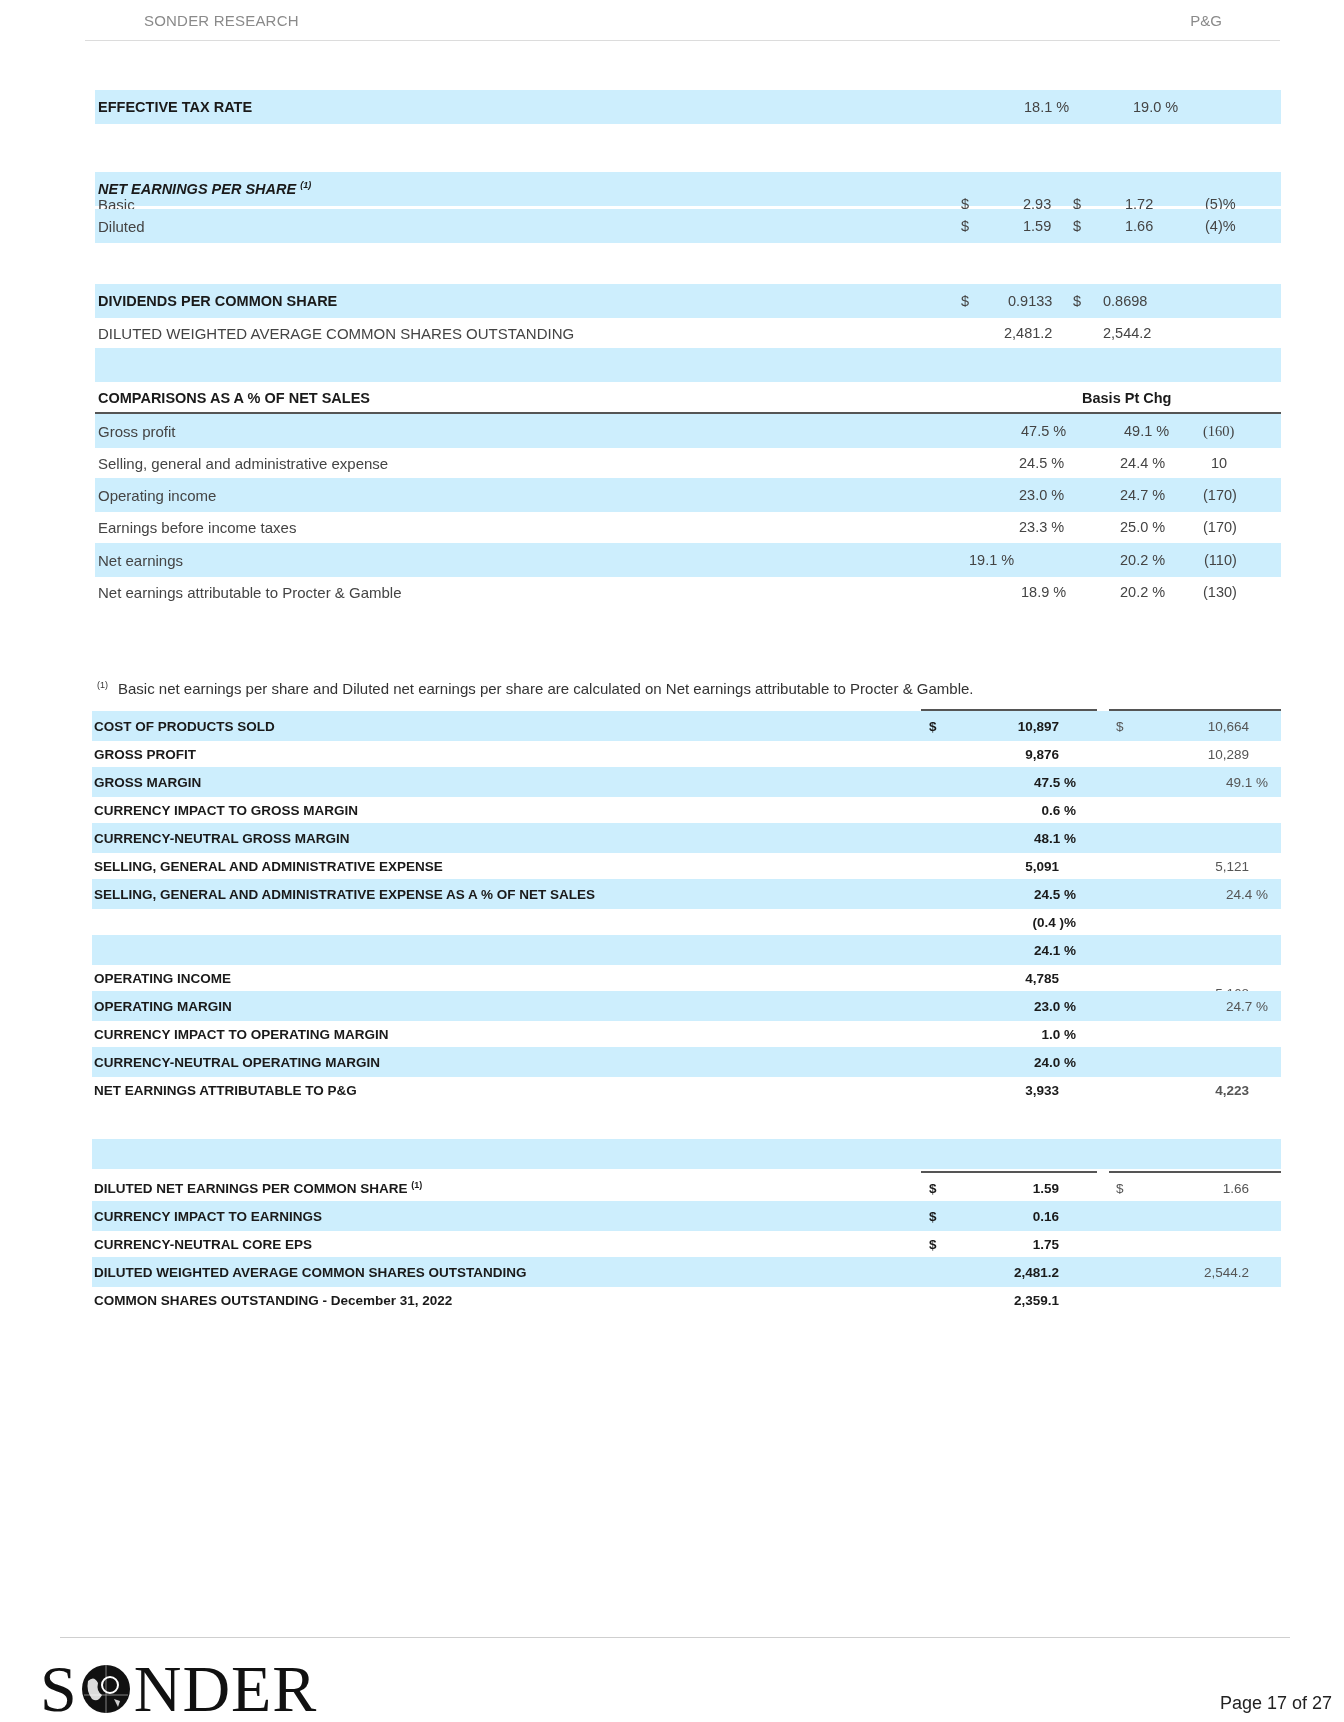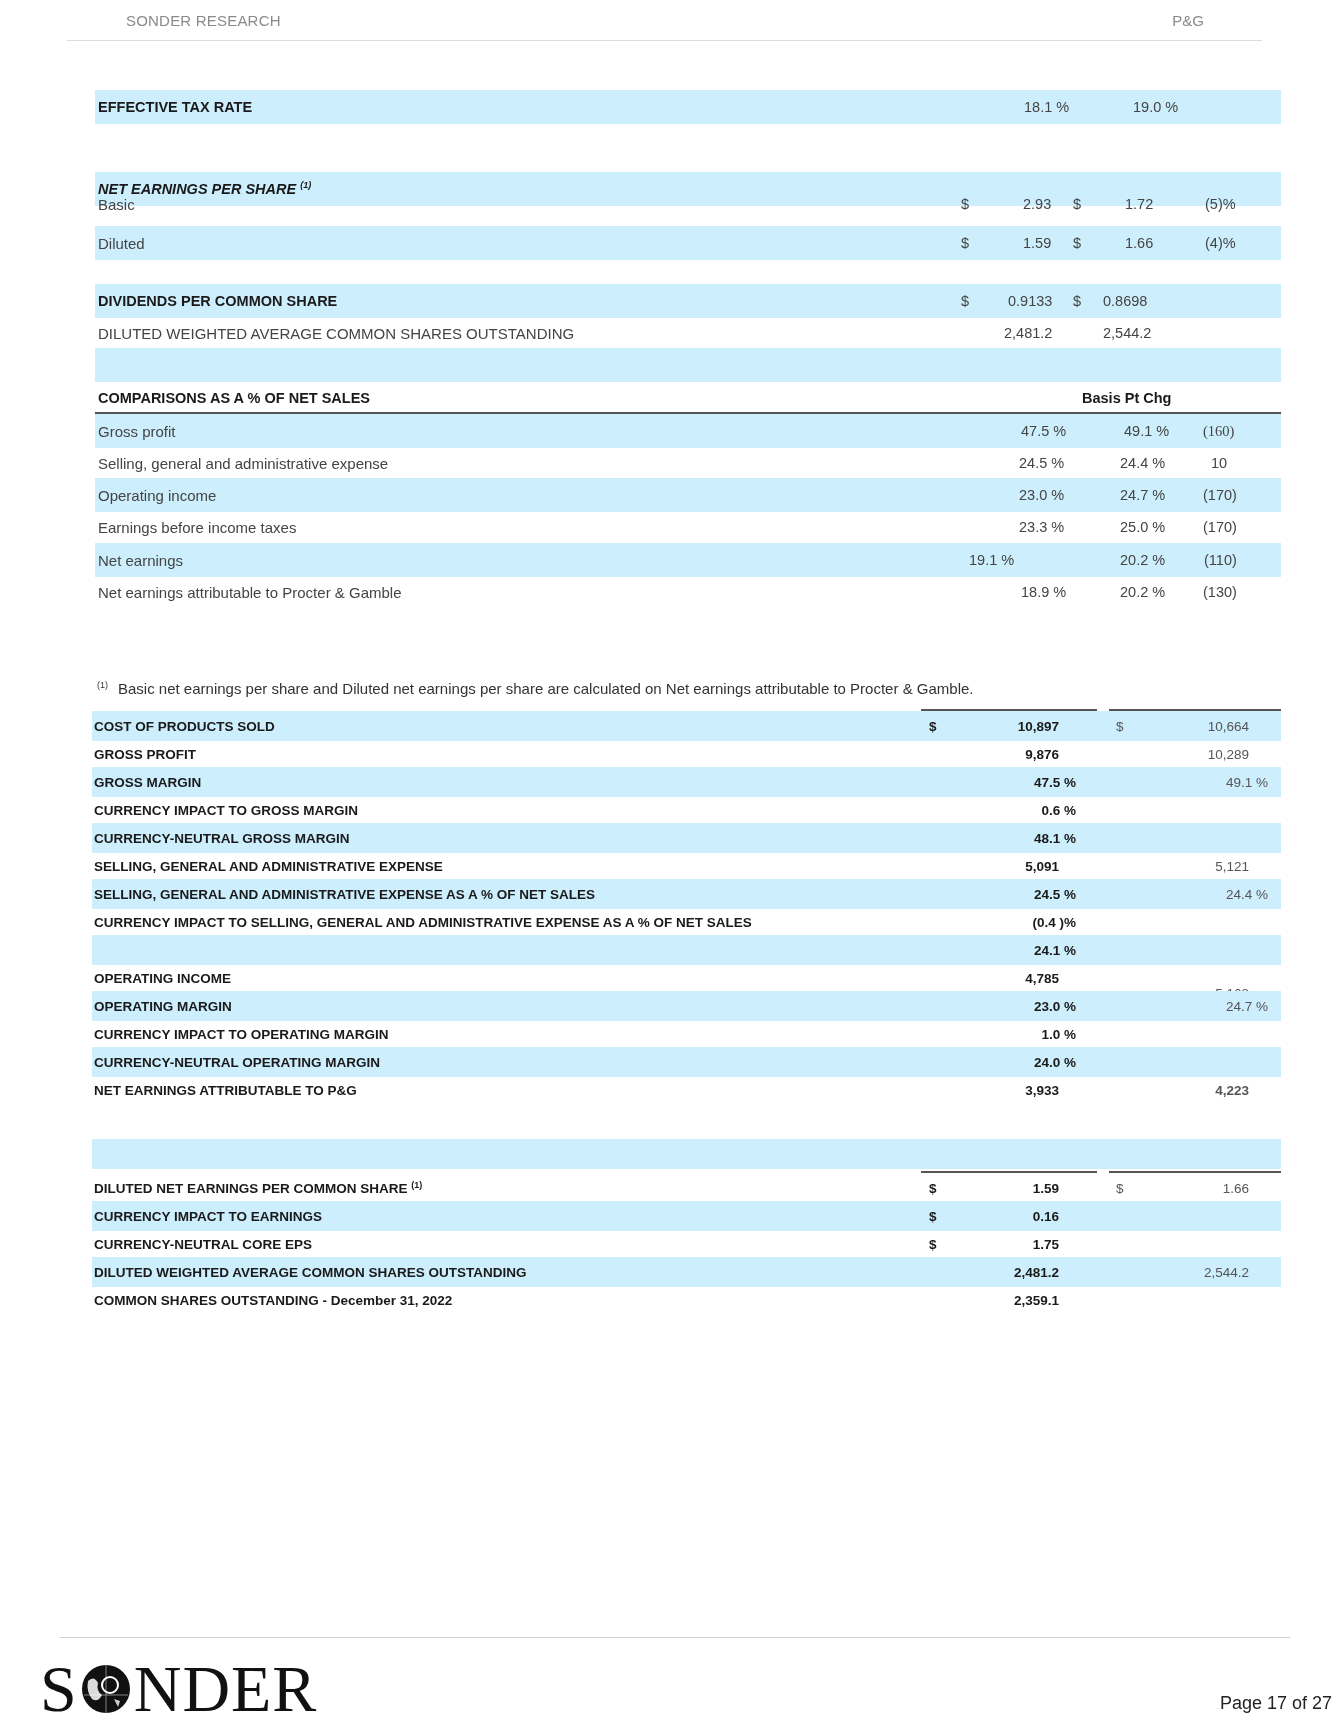--- a/index.html
+++ b/index.html
@@ -1,17 +1,17 @@
 <!DOCTYPE html>
 <html><head>
 <meta charset="utf-8">
 <style>
   html, body { margin: 0; padding: 0; background: #ffffff; }
   body { width: 1344px; height: 1722px; position: relative; font-family: "Liberation Sans", sans-serif; color: #222; overflow: hidden; }
-  .header { position: absolute; left: 67px; top: 0; width: 1195px; height: 40px; border-bottom: 1px solid #dcdcdc; }
+  .header { position: absolute; left: 85px; top: 0; width: 1195px; height: 40px; border-bottom: 1px solid #dcdcdc; }
   .header .left { position: absolute; left: 59px; top: 12px; font-size: 15px; color: #8a8a8a; letter-spacing: 0.2px; }
   .header .right { position: absolute; right: 58px; top: 12px; font-size: 15px; color: #8a8a8a; }
 
   .row { position: absolute; left: 95px; width: 1186px; height: 34px; font-size: 15px; }
   .row.blue { background: #cdeefd; }
   .row .label { position: absolute; left: 3px; top: 9px; white-space: nowrap; }
   .row .label.bold { font-weight: bold; color: #1a1a1a; font-size: 14.5px; }
   .row .label.light { color: #444; font-size: 15px; }
   .row .cell { position: absolute; top: 9px; white-space: nowrap; color: #444; font-size: 14.5px; }
   sup { font-size: 9px; vertical-align: super; line-height: 0; }
@@ -51,21 +51,21 @@
   <span class="label bold"><span>NET EARNINGS PER SHARE</span> <sup>(1)</sup></span>
 </div>
 <div class="row" style="top:187px;">
   <span class="label light">Basic</span>
   <span class="cell" style="left:866px;">$</span>
   <span class="cell" style="left:928px;">2.93</span>
   <span class="cell" style="left:978px;">$</span>
   <span class="cell" style="left:1030px;">1.72</span>
   <span class="cell" style="left:1110px;">(5)%</span>
 </div>
-<div class="row blue" style="top:226px;">
+<div class="row blue" style="top:209px;">
   <span class="label light">Diluted</span>
   <span class="cell" style="left:866px;">$</span>
   <span class="cell" style="left:928px;">1.59</span>
   <span class="cell" style="left:978px;">$</span>
   <span class="cell" style="left:1030px;">1.66</span>
   <span class="cell" style="left:1110px;">(4)%</span>
 </div>
 
 <div class="row blue" style="top:284px;">
   <span class="label bold">DIVIDENDS PER COMMON SHARE</span>
@@ -162,21 +162,20 @@
       <span class="label">SELLING, GENERAL AND ADMINISTRATIVE EXPENSE</span>
       <span class="c cur" style="right:222px;">5,091</span>
       <span class="c pri" style="right:32px;">5,121</span>
     </div>
     <div class="row2 blue" style="top: 879px;">
       <span class="label">SELLING, GENERAL AND ADMINISTRATIVE EXPENSE AS A % OF NET SALES</span>
       <span class="c cur" style="right:205px;">24.5 %</span>
       <span class="c pri" style="right:13px;">24.4 %</span>
     </div>
     <div class="row2" style="top: 907px;">
-      <span class="label">CURRENCY IMPACT TO SELLING, GENERAL AND ADMINISTRATIVE EXPENSE AS A % OF NET SALES</span>
       <span class="c cur" style="right:205px;">(0.4 )%</span>
     </div>
     <div class="row2 blue" style="top: 935px;">
       <span class="c cur" style="right:205px;">24.1 %</span>
     </div>
     <div class="row2" style="top: 963px;">
       <span class="label">OPERATING INCOME</span>
       <span class="c cur" style="right:222px;">4,785</span>
       <span class="c pri" style="right:32px;margin-top:15px;">5,168</span>
     </div>

